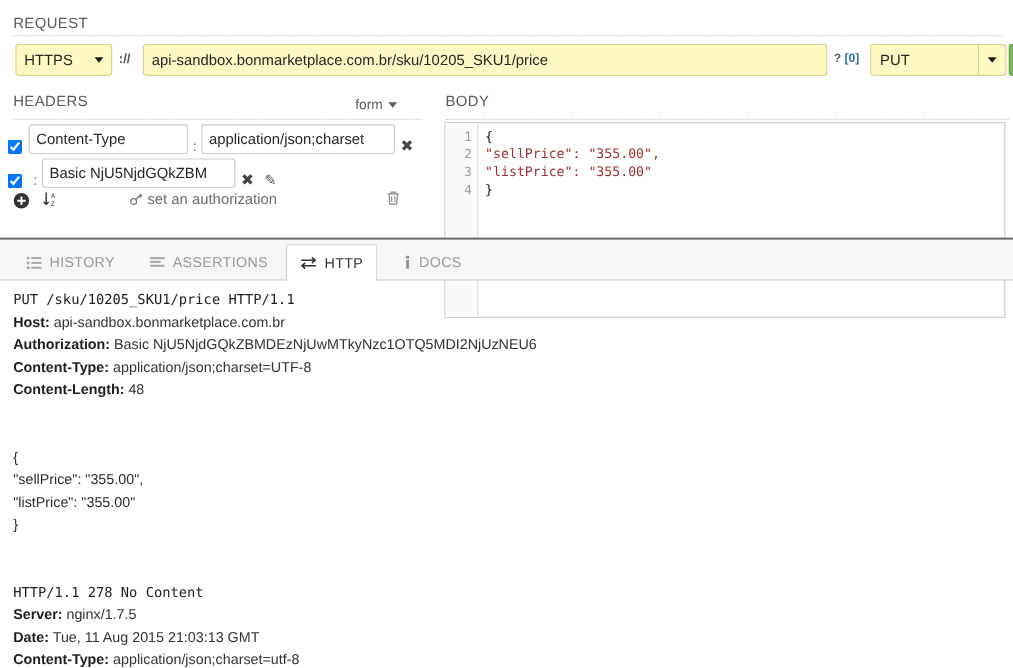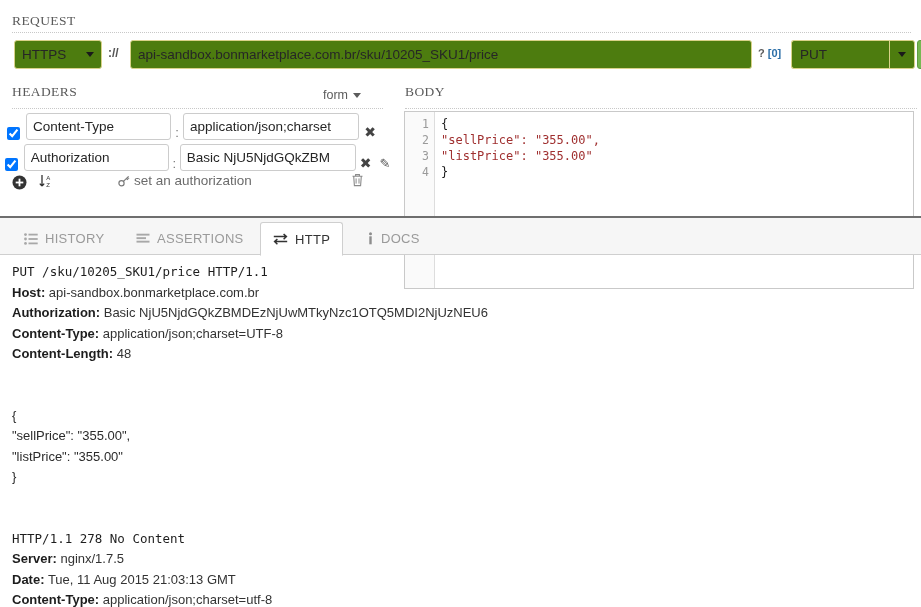--- a/index.html
+++ b/index.html
@@ -21,42 +21,41 @@
   #request-panel {
     position: absolute;
     left: 0; top: 0;
     width: 921px;
   }
   .section-label {
     font-size: 13.5px;
     color: #5a5a5a;
     letter-spacing: 0.4px;
     font-weight: 400;
-    font-family: Liberation Serif, serif;
   }
   #request-title {
     position: absolute;
     left: 12px; top: 13px;
   }
   #request-divider {
     position: absolute;
     left: 12px; top: 32px;
     width: 899px;
     border-top: 1px dotted #c8c8c8;
   }
 
   
   #url-row {
     position: absolute;
     left: 0; top: 38px;
     width: 921px;
     height: 32px;
   }
   .yellow-field {
-    background: #4d7c0f;
+    background: #fef9c3;
     border: 1px solid #d9d289;
     border-radius: 3px;
     box-sizing: border-box;
     height: 29px;
     font-family: "Liberation Sans", sans-serif;
     font-size: 13.5px;
     color: #262626;
     outline: none;
   }
   #scheme-select {
@@ -437,21 +436,20 @@
     <input class="text-field hdr-name" type="text" value="Content-Type" style="">
     <span class="hdr-colon">:</span>
     <input class="text-field hdr-value" type="text" value="application/json;charset" style="">
     <span class="icon-btn hdr-x">✖</span>
   </div>
 
   <div id="hrow-1" class="header-row">
     <span class="hdr-check">
       <input type="checkbox" checked="" style="">
     </span>
-    <input class="text-field hdr-name" type="text" value="Authorization" style="">
     <span class="hdr-colon">:</span>
     <input class="text-field hdr-value" type="text" value="Basic NjU5NjdGQkZBM" style="">
     <span class="icon-btn hdr-x">✖</span>
     <span class="icon-btn hdr-pencil">✎</span>
   </div>
 
   <div id="headers-actions">
 
     <span id="add-header-btn">
       <svg width="15" height="15" viewBox="0 0 15 15" aria-hidden="true">

